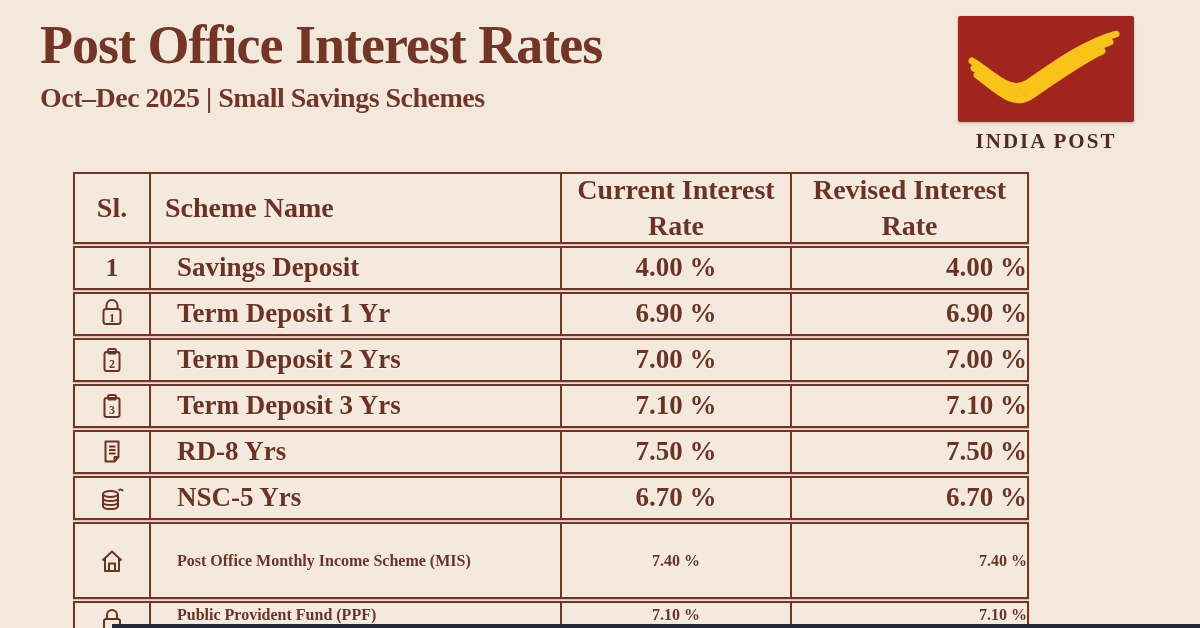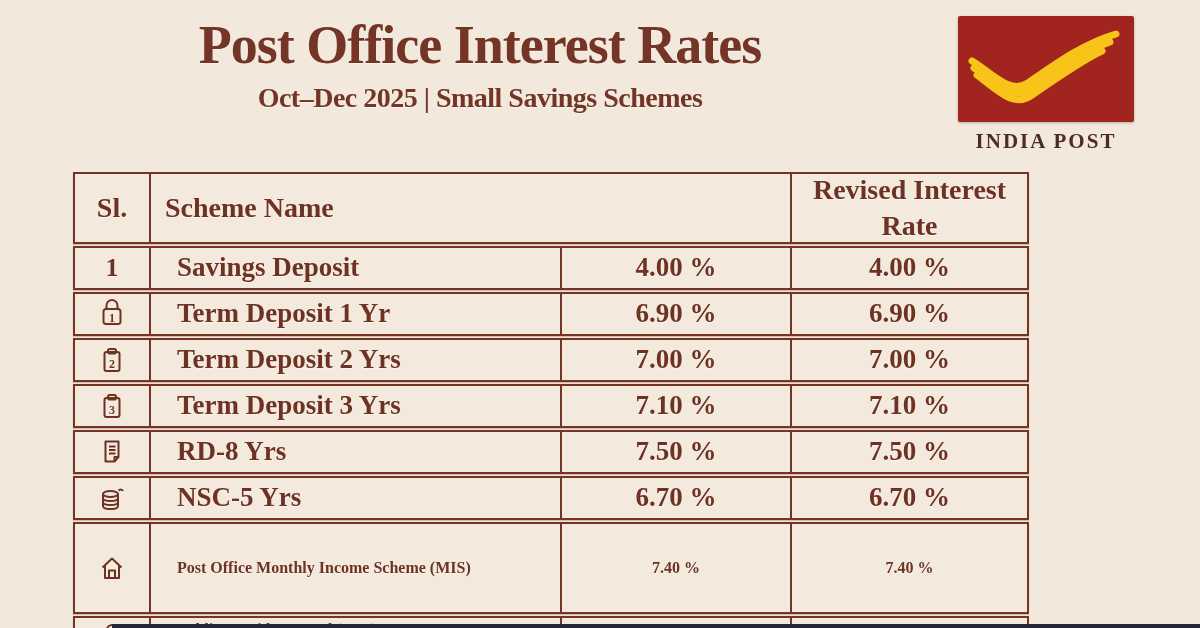--- a/index.html
+++ b/index.html
@@ -14,21 +14,21 @@
   *{box-sizing:border-box;margin:0;padding:0;}
   html,body{width:1200px;height:628px;overflow:hidden;}
   body{
     position:relative;
     background:var(--page-bg);
     font-family:"Liberation Serif","DejaVu Serif",serif;
     color:var(--text);
   }
   
   .header-block{
-    position:absolute;left:40px;top:14px;width:880px;text-align:center;
+    position:absolute;left:40px;top:14px;width:880px;
   }
   .page-title{
     font-size:54px;font-weight:bold;color:var(--maroon);
     letter-spacing:-1px;line-height:1.15;
     text-shadow:0 1px 0 rgba(255,255,255,.45);
   }
   .page-subtitle{
     font-size:28px;font-weight:bold;color:var(--maroon);
     letter-spacing:-0.5px;margin-top:6px;
     text-shadow:0 1px 0 rgba(255,255,255,.45);
@@ -47,32 +47,32 @@
   
   .rates-table{position:absolute;left:73px;top:172px;width:956px;}
   .t-row{
     display:flex;background:var(--cell-bg);
     border:2.5px solid var(--maroon);
     margin-bottom:2px;
     box-shadow:0 1px 1px rgba(120,60,40,.25);
   }
   .t-row.header{height:72px;}
   .t-row.body{height:44px;}
-  .t-row.tall{height:92px;}
+  .t-row.tall{height:77px;}
   .t-row.cut{height:44px;}
   .cell{
     display:flex;align-items:center;justify-content:center;
     text-align:center;font-weight:bold;
     text-shadow:0 1px 0 rgba(255,255,255,.5);
   }
   .cell + .cell{border-left:2.5px solid var(--maroon);}
   .col-0{flex:0 0 74px;}
   .col-1{flex:1;justify-content:flex-start;text-align:left;padding-left:26px;padding-right:28px;}
   .col-2{flex:0 0 230px;}
-  .col-3{flex:0 0 237px;}
+  .col-3{flex:0 0 237px;justify-content:flex-end;}
   .t-row.header .cell{font-size:28px;line-height:1.3;color:var(--text);padding:0 14px;}
   .t-row.body .cell{font-size:27px;color:var(--text);line-height:1.15;}
   .t-row.cut .cell{align-items:flex-start;padding-top:3px;}
   .sl-num{font-size:26px;}
   .sl-icon svg{display:block;}
   
   .bottom-bar{
     position:absolute;left:112px;right:0;bottom:0;height:4px;
     background:var(--bar);
   }
@@ -99,20 +99,23 @@
 </div>
 
 <div class="rates-table">
   <div class="t-row header">
       <div class="cell col-0">
         <span>Sl.</span>
       </div>
       <div class="cell col-1">
         <span>Scheme Name</span>
       </div>
+      <div class="cell col-2">
+        <span>Current Interest Rate</span>
+      </div>
       <div class="cell col-3">
         <span>Revised Interest Rate</span>
       </div>
     </div>
   <div>
       <div class="t-row body">
         <div class="cell col-0">
           <span class="sl-num">1</span>
         </div>
         <div class="cell col-1">

